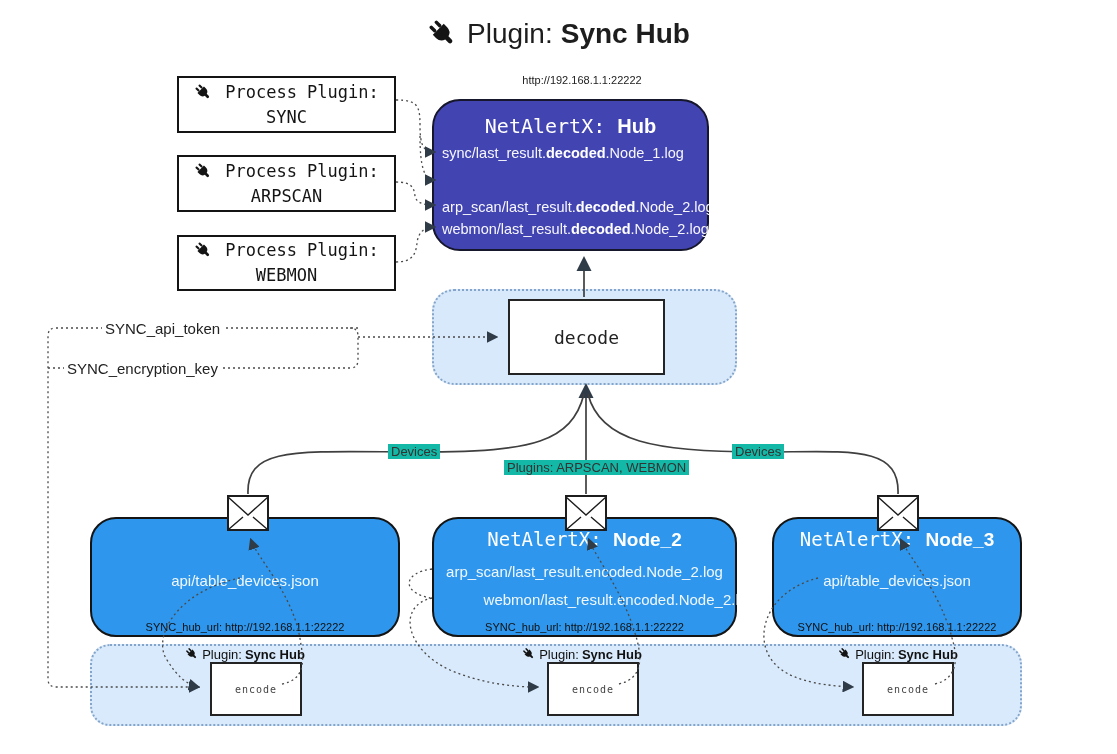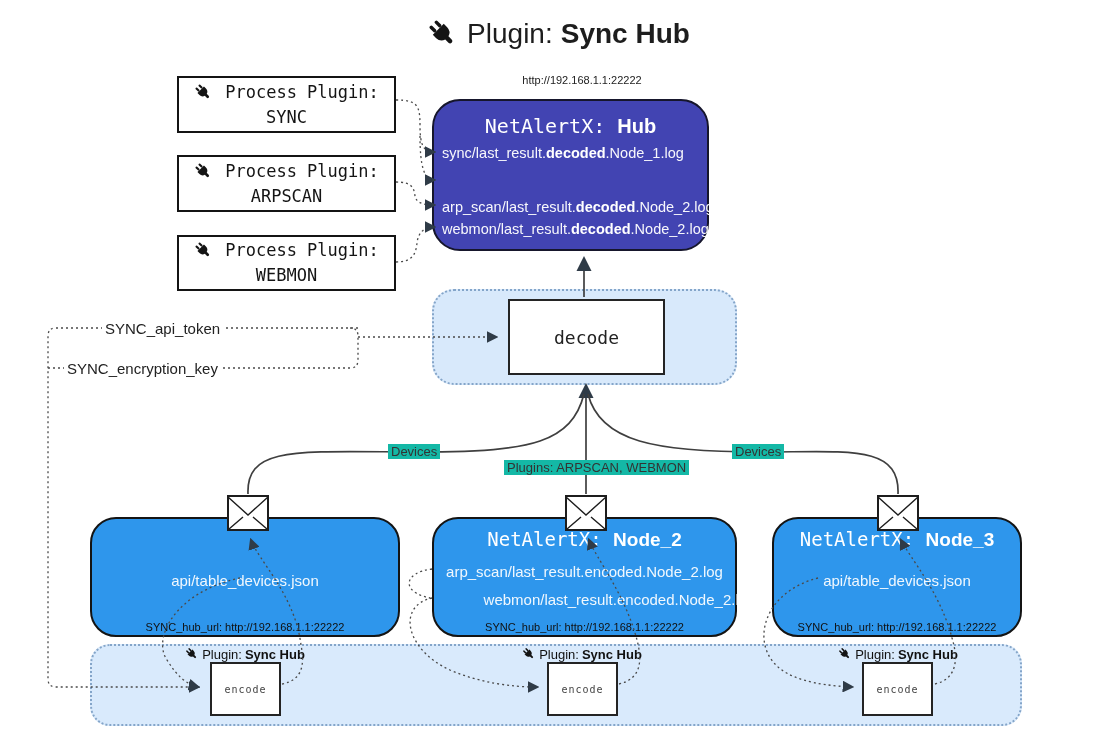--- a/index.html
+++ b/index.html
@@ -41,21 +41,21 @@
   .node-title b{font-family:"Liberation Sans",sans-serif;font-weight:bold;}
   .node-line{position:absolute;left:0;width:100%;text-align:center;color:rgba(255,255,255,.93);
       font-size:15px;white-space:nowrap;}
   .node-footer{position:absolute;left:0;top:102px;width:100%;text-align:center;color:#101010;font-size:11px;}
   
   #sync-bar{left:90px;top:644px;width:932px;height:82px;background:#d9eafc;border:2px dotted #84a5c9;
       border-radius:20px;box-sizing:border-box;}
   .enc-label{top:646px;height:16px;display:flex;align-items:center;justify-content:center;gap:3px;
       font-size:13px;color:#111;z-index:3;white-space:nowrap;}
   .enc-label b{font-weight:bold;}
-  .enc-box{top:662px;width:71px;height:54px;background:#ffffff;border:2px solid #242424;box-sizing:border-box;
+  .enc-box{top:662px;width:92px;height:54px;background:#ffffff;border:2px solid #242424;box-sizing:border-box;
       display:flex;align-items:center;justify-content:center;z-index:3;
       font-family:"DejaVu Sans Mono",monospace;font-size:10px;letter-spacing:1px;color:#444;}
   #overlay{left:0;top:0;z-index:5;pointer-events:none;}
 </style>
 </head>
 <body>
 
 <div id="canvas">
 
   <svg width="0" height="0" style="position:absolute" aria-hidden="true">

